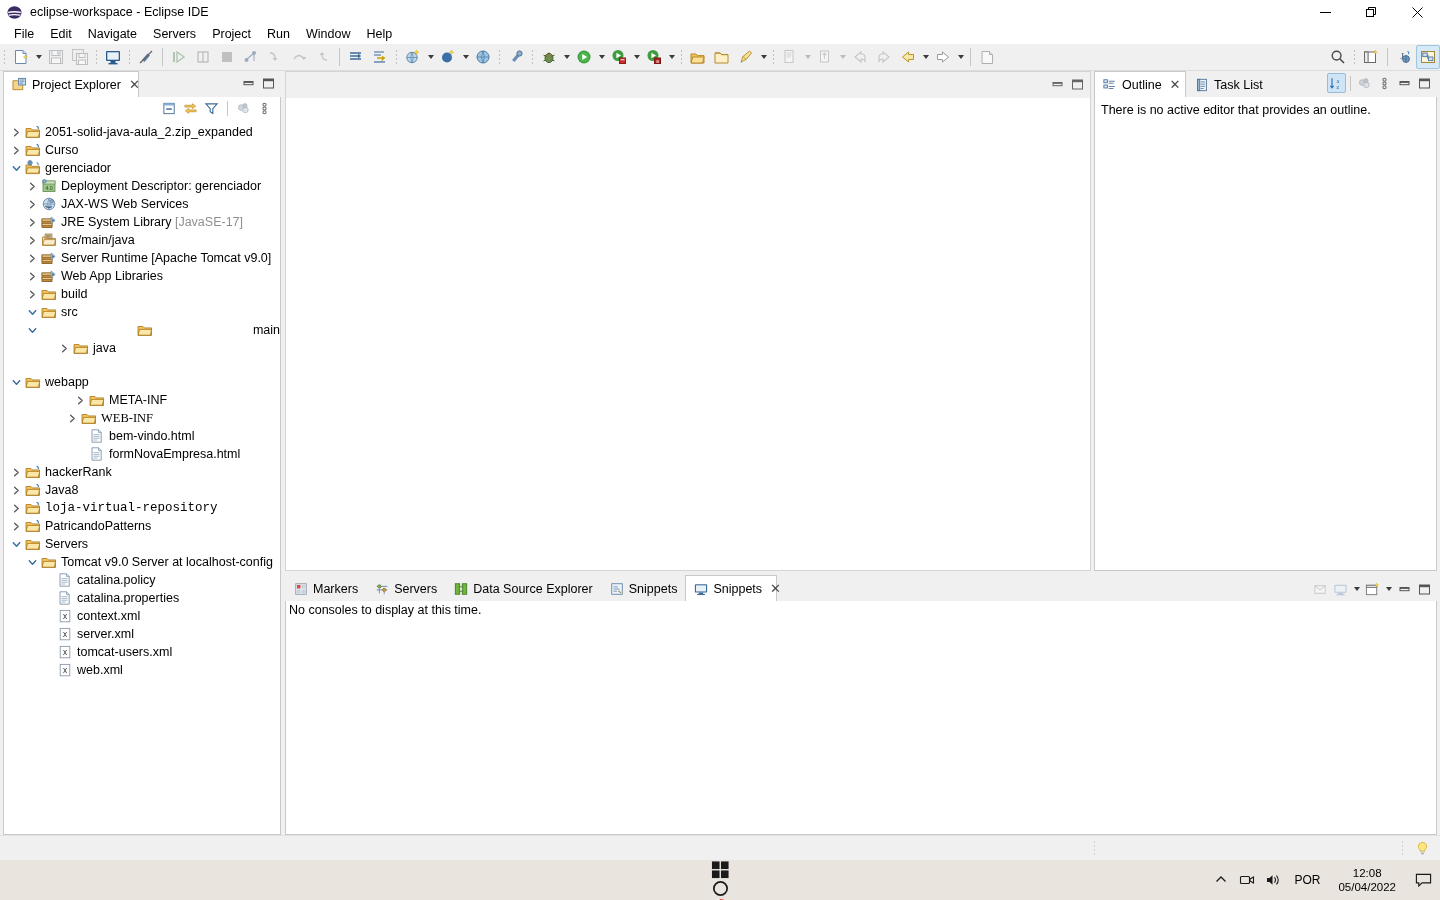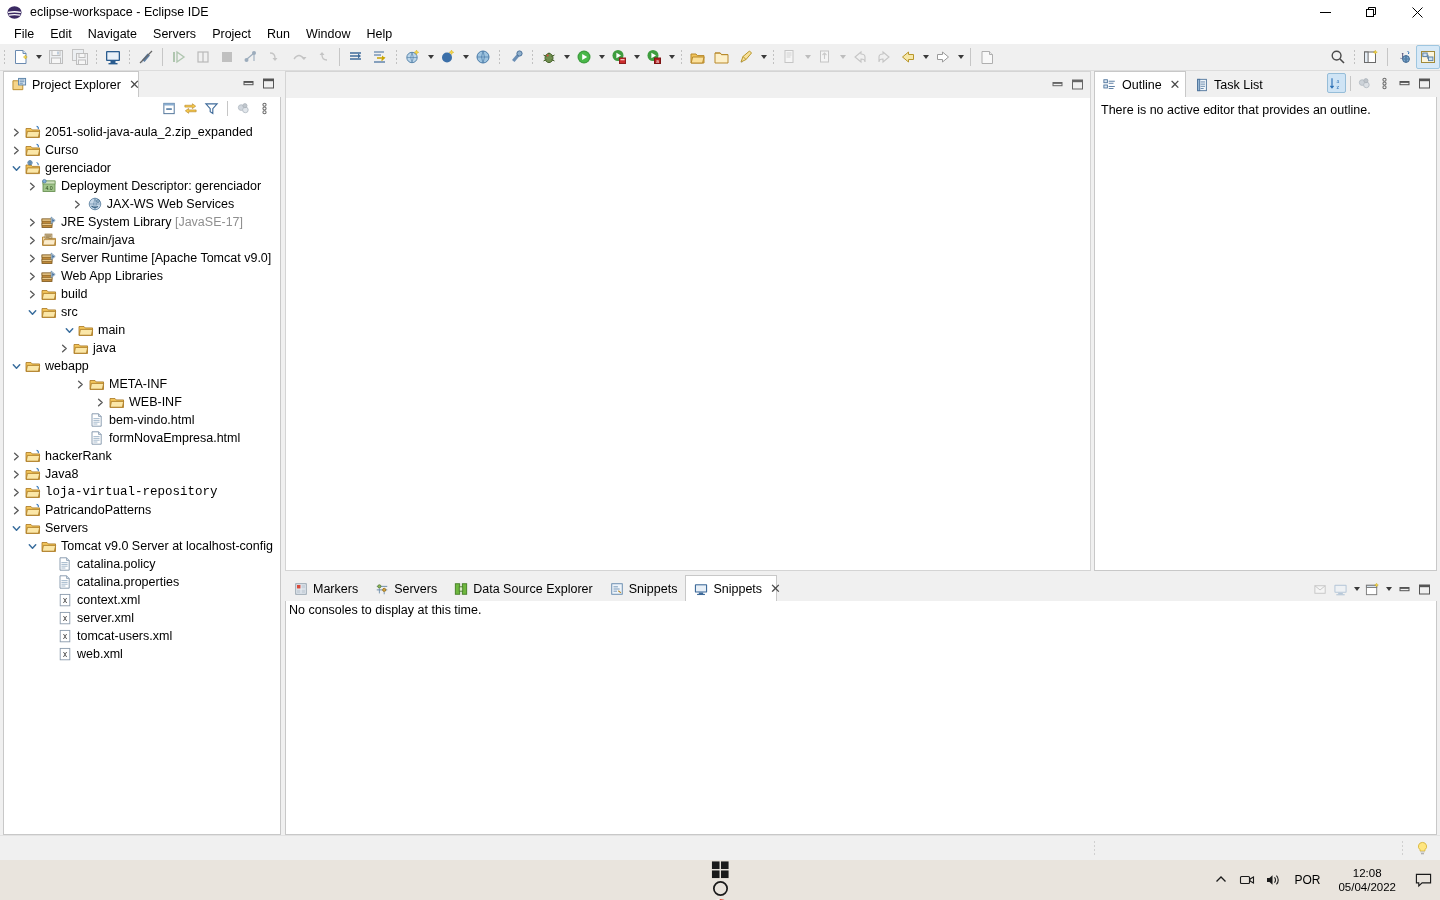--- a/index.html
+++ b/index.html
@@ -682,21 +682,21 @@
             <span class="ticon">
               <svg width="16" height="16" viewBox="0 0 16 16">
                 <rect x="2" y="3" width="12" height="10.5" fill="#9fc48a" stroke="#5f8a48" stroke-width=".8"></rect>
                 <rect x="2" y="3" width="12" height="3" fill="#cfe2c0" stroke="#5f8a48" stroke-width=".6"></rect>
                 <text x="8" y="12" font-size="5.2" fill="#2c4a1e" text-anchor="middle" font-family="Liberation Sans">4.0</text>
                 <circle cx="3.4" cy="3.2" r="1.8" fill="#7fb0d8" stroke="#41688f" stroke-width=".6"></circle>
               </svg>
             </span>
             <span class="tlabel">Deployment Descriptor: gerenciador</span>
           </div>
-          <div class="trow" style="padding-left: 20px; justify-content: center;">
+          <div class="trow" style="padding-left: 20px;">
             <span class="twist">
               <svg width="9" height="9" viewBox="0 0 9 9">
                 <path d="M2.6 1.3 L6.2 4.5 L2.6 7.7" fill="none" stroke="#5c5c5c" stroke-width="1.4" stroke-linecap="round" stroke-linejoin="round"></path>
               </svg>
             </span>
             <span class="ticon">
               <svg width="16" height="16" viewBox="0 0 16 16">
                 <circle cx="8" cy="8" r="5.8" fill="#c7d8e8" stroke="#5a7f9f" stroke-width=".8"></circle>
                 <path d="M2.3 8 h11.4 M8 2.2 q2.8 5.8 0 11.6 M8 2.2 q-2.8 5.8 0 11.6" fill="none" stroke="#5a7f9f" stroke-width=".6"></path>
                 <path d="M4.5 10 q3 2.5 6.5 .6" fill="none" stroke="#3c6485" stroke-width="1.1"></path>
@@ -793,21 +793,21 @@
               </svg>
             </span>
             <span class="ticon">
               <svg width="16" height="16" viewBox="0 0 16 16">
                 <path d="M1 4.5 h5 l1.2 1.4 h7.3 v7.6 h-13.5 z" fill="#f2c45a" stroke="#a8761f" stroke-width=".8"></path>
                 <path d="M2.4 7.4 h12.3 l-1.3 5.8 h-12.1 z" fill="#fbe7a8" stroke="#a8761f" stroke-width=".8"></path>
               </svg>
             </span>
             <span class="tlabel">src</span>
           </div>
-          <div class="trow" style="padding-left: 57px;">
+          <div class="trow" style="padding-left: 20px; justify-content: space-between;">
             <span class="twist">
               <svg width="9" height="9" viewBox="0 0 9 9">
                 <path d="M1.3 2.8 L4.5 6.2 L7.7 2.8" fill="none" stroke="#3a6e9e" stroke-width="1.5" stroke-linecap="round" stroke-linejoin="round"></path>
               </svg>
             </span>
             <span class="ticon">
               <svg width="16" height="16" viewBox="0 0 16 16">
                 <path d="M1 4.5 h5 l1.2 1.4 h7.3 v7.6 h-13.5 z" fill="#f2c45a" stroke="#a8761f" stroke-width=".8"></path>
                 <path d="M2.4 7.4 h12.3 l-1.3 5.8 h-12.1 z" fill="#fbe7a8" stroke="#a8761f" stroke-width=".8"></path>
               </svg>
@@ -821,21 +821,21 @@
               </svg>
             </span>
             <span class="ticon">
               <svg width="16" height="16" viewBox="0 0 16 16">
                 <path d="M1 4.5 h5 l1.2 1.4 h7.3 v7.6 h-13.5 z" fill="#f2c45a" stroke="#a8761f" stroke-width=".8"></path>
                 <path d="M2.4 7.4 h12.3 l-1.3 5.8 h-12.1 z" fill="#fbe7a8" stroke="#a8761f" stroke-width=".8"></path>
               </svg>
             </span>
             <span class="tlabel">java</span>
           </div>
-          <div class="trow" style="">
+          <div class="trow" style=" margin-top: 16px;">
             <span class="twist">
               <svg width="9" height="9" viewBox="0 0 9 9">
                 <path d="M1.3 2.8 L4.5 6.2 L7.7 2.8" fill="none" stroke="#3a6e9e" stroke-width="1.5" stroke-linecap="round" stroke-linejoin="round"></path>
               </svg>
             </span>
             <span class="ticon">
               <svg width="16" height="16" viewBox="0 0 16 16">
                 <path d="M1 4.5 h5 l1.2 1.4 h7.3 v7.6 h-13.5 z" fill="#f2c45a" stroke="#a8761f" stroke-width=".8"></path>
                 <path d="M2.4 7.4 h12.3 l-1.3 5.8 h-12.1 z" fill="#fbe7a8" stroke="#a8761f" stroke-width=".8"></path>
               </svg>
@@ -849,21 +849,21 @@
               </svg>
             </span>
             <span class="ticon">
               <svg width="16" height="16" viewBox="0 0 16 16">
                 <path d="M1 4.5 h5 l1.2 1.4 h7.3 v7.6 h-13.5 z" fill="#f2c45a" stroke="#a8761f" stroke-width=".8"></path>
                 <path d="M2.4 7.4 h12.3 l-1.3 5.8 h-12.1 z" fill="#fbe7a8" stroke="#a8761f" stroke-width=".8"></path>
               </svg>
             </span>
             <span class="tlabel">META-INF</span>
           </div>
-          <div class="trow" style="padding-left: 88px;">
+          <div class="trow" style="padding-left: 60px; font-family: Liberation Serif, serif;">
             <span class="twist">
               <svg width="9" height="9" viewBox="0 0 9 9">
                 <path d="M2.6 1.3 L6.2 4.5 L2.6 7.7" fill="none" stroke="#5c5c5c" stroke-width="1.4" stroke-linecap="round" stroke-linejoin="round"></path>
               </svg>
             </span>
             <span class="ticon">
               <svg width="16" height="16" viewBox="0 0 16 16">
                 <path d="M1 4.5 h5 l1.2 1.4 h7.3 v7.6 h-13.5 z" fill="#f2c45a" stroke="#a8761f" stroke-width=".8"></path>
                 <path d="M2.4 7.4 h12.3 l-1.3 5.8 h-12.1 z" fill="#fbe7a8" stroke="#a8761f" stroke-width=".8"></path>
               </svg>

